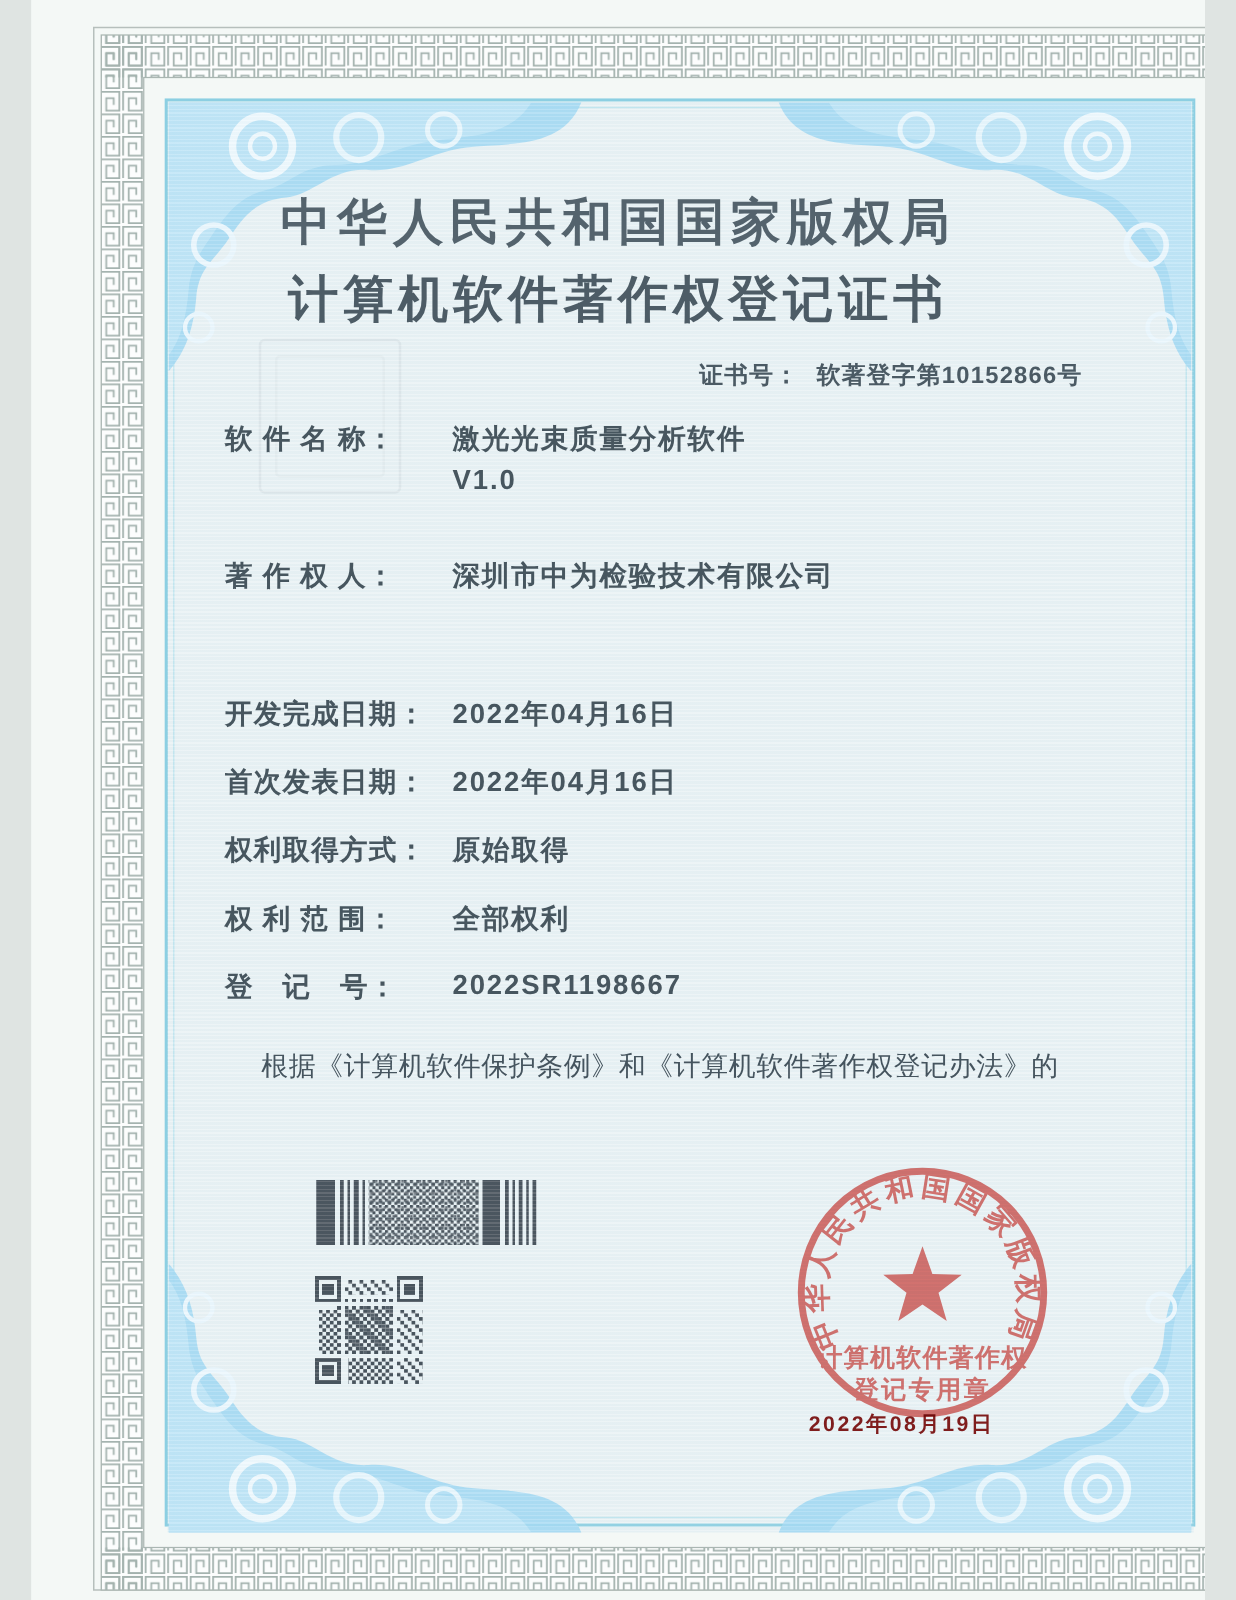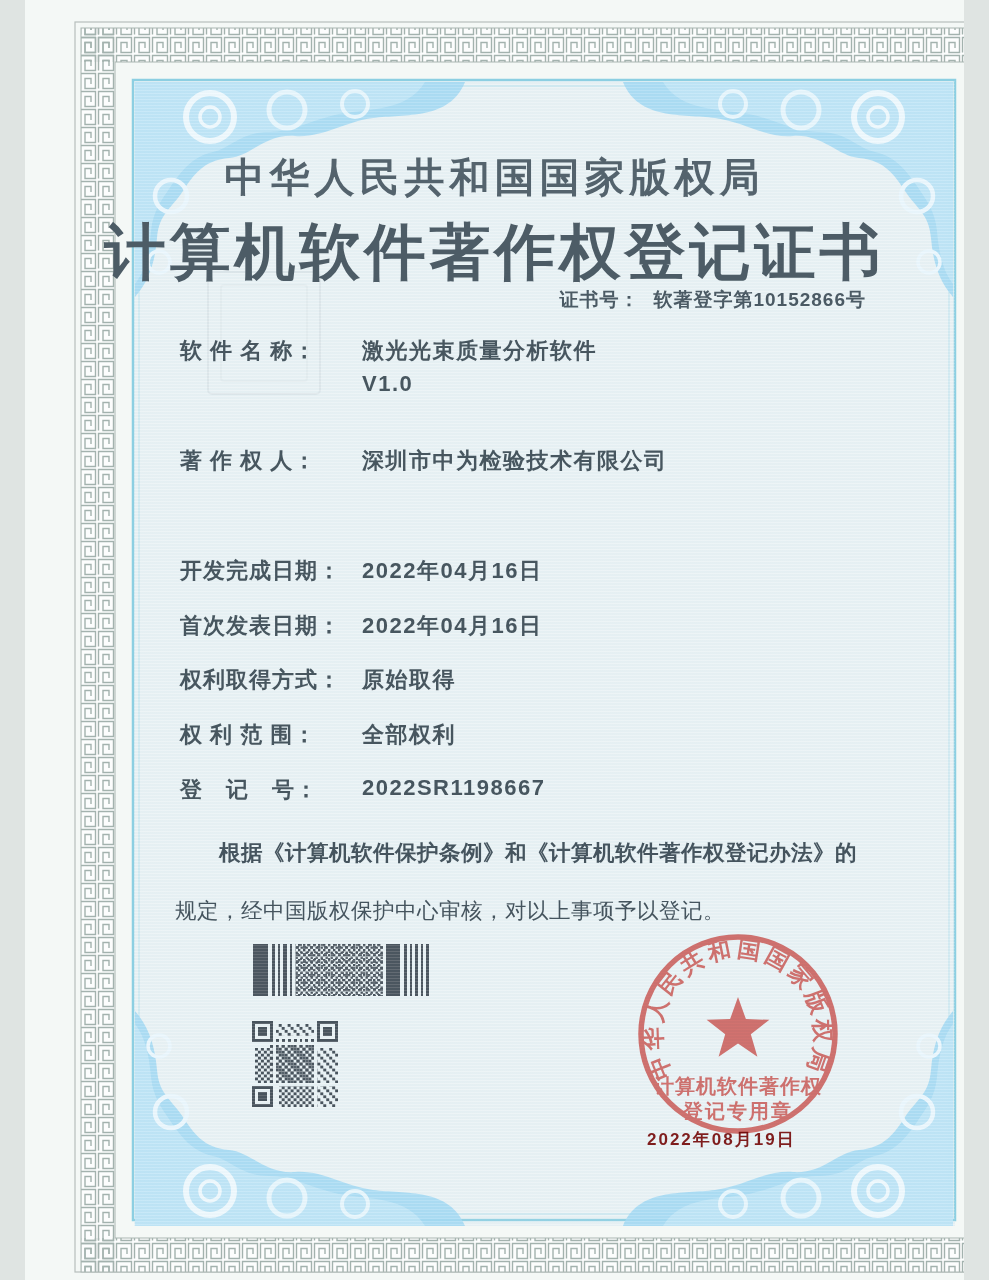--- a/index.html
+++ b/index.html
@@ -17,34 +17,34 @@
   }
   .abs{position:absolute;}
   .authority{
     left:0; right:0; top:150px; text-align:center;
     font-family:"Liberation Serif", serif; font-weight:700;
     font-size:40px; letter-spacing:5px; color:#54636d;
   }
   .cert-title{
     left:0; right:0; top:212px; text-align:center;
     font-family:"Liberation Serif", serif; font-weight:700;
-    font-size:61px; letter-spacing:4px; color:#4d5c66;
+    font-size:40px; letter-spacing:4px; color:#4d5c66;
   }
   .cert-no{
     top:287px; right:98px; font-size:19px; font-weight:600;
     letter-spacing:1px; color:#4b5a64;
   }
   .cert-no .v{margin-left:14px;}
   .row{left:0; font-size:22px; font-weight:600; letter-spacing:1px; white-space:pre;}
   .row .lab{position:absolute; left:155px; top:0;}
   .row .val{position:absolute; left:337px; top:0; letter-spacing:1.5px; width:560px;}
   .r1{top:336px;} .r1b{top:371px;} .r2{top:446px;} .r3{top:556px;}
   .r4{top:611px;padding-left:32px;} .r5{top:665px;} .r6{top:720px;} .r7{top:775px;}
   .statement{font-size:21.5px; font-weight:500; letter-spacing:.5px; color:#45545e;}
-  .st1{left:194px; top:838px; width:720px;font-weight:bold;}
+  .st1{left:184px; top:838px; width:720px;}
   .st2{left:150px; top:896px; width:720px;}
   .serial{left:205px; top:1122px; font-size:26px; color:#39434c; font-family:"Liberation Serif", serif;}
   .serial .num{
     font-family:"DejaVu Sans Mono", monospace; font-size:23px;
     color:#f0a2b2; letter-spacing:3px; margin-left:16px; opacity:.9;
   }
   .issue-date{
     left:622px; top:1128px; font-size:17px; font-weight:600;
     letter-spacing:2px; color:#7f1d1d;
   }
@@ -205,21 +205,20 @@
   <div class="abs row r6">
     <span class="lab">权 利 范 围：</span>
     <span class="val">全部权利</span>
   </div>
   <div class="abs row r7">
     <span class="lab">登　记　号：</span>
     <span class="val">2022SR1198667</span>
   </div>
 
   <div class="abs statement st1">根据《计算机软件保护条例》和《计算机软件著作权登记办法》的</div>
-  <div class="abs statement st2">规定，经中国版权保护中心审核，对以上事项予以登记。</div>
 
 
   <div class="abs issue-date">2022年08月19日</div>
 
   <svg class="stamp-svg" viewBox="0 0 270 265" xmlns="http://www.w3.org/2000/svg">
     <circle cx="133" cy="124" r="97" fill="none" stroke="#dd5f5a" stroke-width="5.5"></circle>
     <polygon points="133,87 140.9,109.1 164.4,109.8 145.8,124.2 152.4,146.7 133,133.5 113.6,146.7 120.2,124.2 101.6,109.8 125.1,109.1" fill="#dd5f5a"></polygon>
     <path id="ringpath" d="M69.9,168.2 A77,77 0 1 1 196.1,168.2" fill="none"></path>
     <text font-family="Liberation Serif, serif" font-size="23" font-weight="700" fill="#dd5f5a" letter-spacing="4">
       <textPath href="#ringpath" startOffset="4">中华人民共和国国家版权局</textPath>

